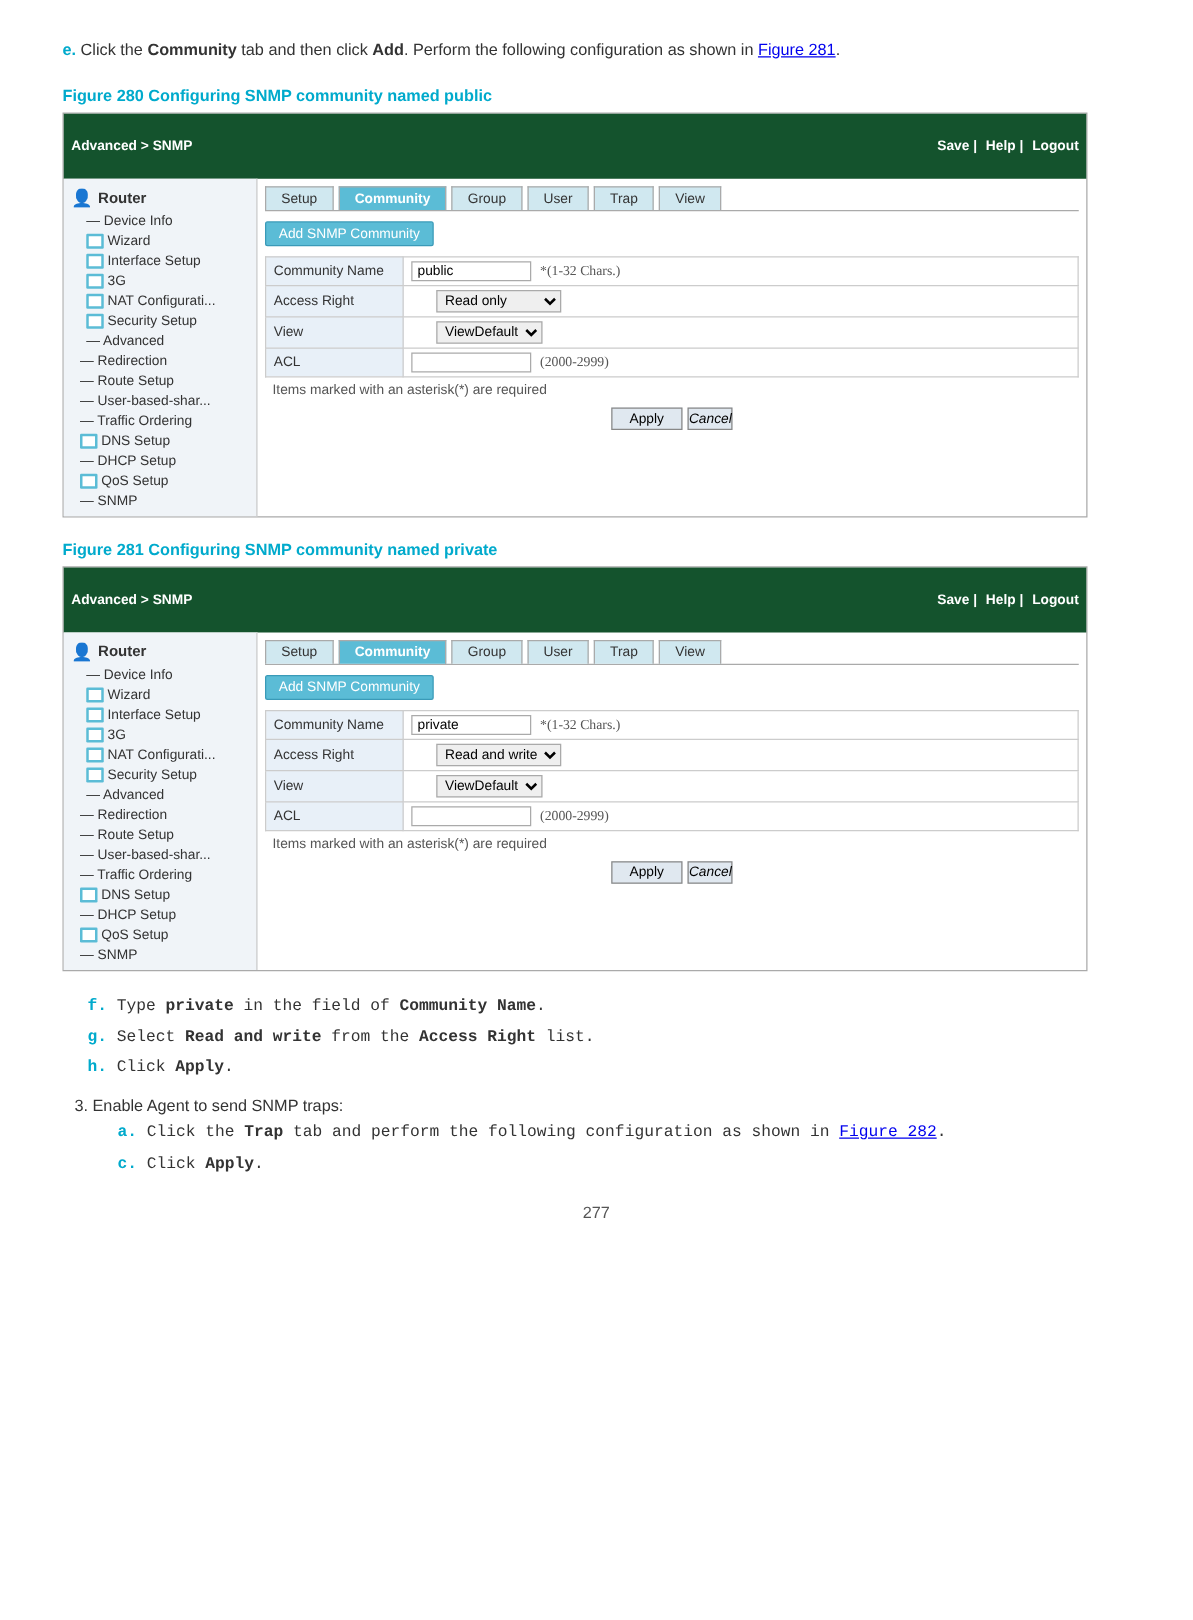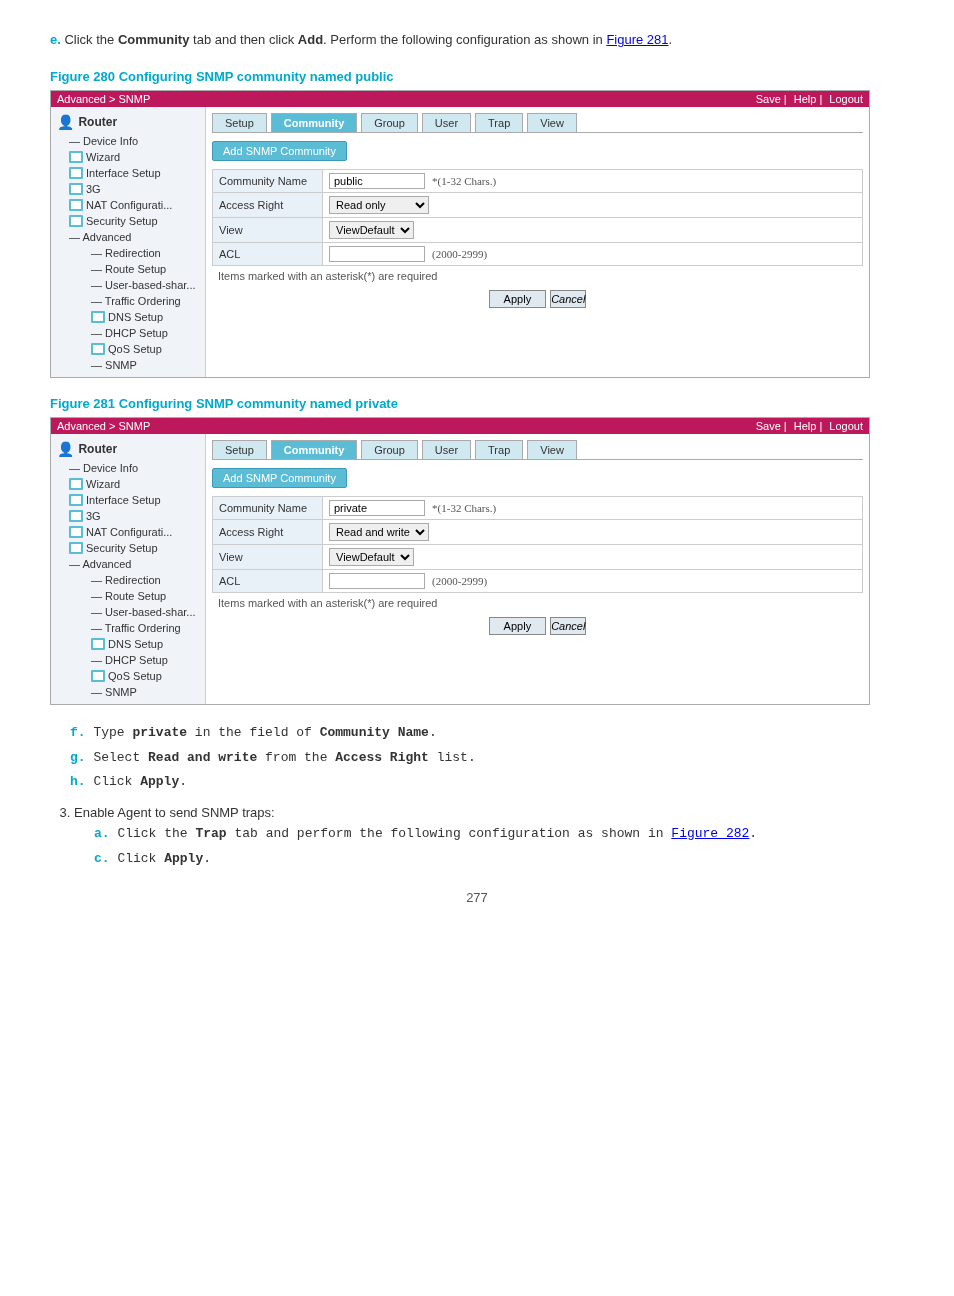--- a/index.html
+++ b/index.html
@@ -20,27 +20,28 @@
       margin-top: 16px;
     }
     .router-panel {
       border: 1px solid #aaa;
       width: 820px;
       margin-bottom: 18px;
       background: #fff;
       font-size: 11px;
     }
     .panel-header {
-      background: #be185d;
+      background: #14532d;
       color: #fff;
-      padding: 2px 6px;
+      padding: 20px 6px;
       display: flex;
       justify-content: space-between;
       align-items: center;
       font-size: 11px;
+      font-weight: bold;
     }
     .panel-header-links a {
       color: #fff;
       text-decoration: none;
       margin-left: 4px;
       font-size: 11px;
     }
     .panel-body {
       display: flex;
     }
@@ -64,21 +65,21 @@
       font-size: 14px;
     }
     .sidebar-item {
       padding: 2px 6px 2px 12px;
       color: #333;
       white-space: nowrap;
       overflow: hidden;
       text-overflow: ellipsis;
     }
     .sidebar-item.indent1 { padding-left: 18px; }
-    .sidebar-item.indent2 { padding-left: 40px; }
+    .sidebar-item.indent2 { padding-left: 13px; }
     .sidebar-item.with-icon {
       display: flex;
       align-items: center;
     }
     .sidebar-icon {
       display: inline-block;
       width: 14px;
       height: 12px;
       background: #5bbcd6;
       margin-right: 3px;
@@ -149,20 +150,21 @@
     .form-input {
       border: 1px solid #aaa;
       padding: 1px 4px;
       font-size: 11px;
       width: 96px;
     }
     .form-select {
       border: 1px solid #aaa;
       padding: 1px 2px;
       font-size: 11px;
+      margin-left: 20px;
     }
     .hint-text {
       color: #555;
       font-size: 11px;
       margin-left: 4px;
       font-family: Liberation Serif, serif;
     }
     .required-note {
       font-size: 11px;
       color: #555;

